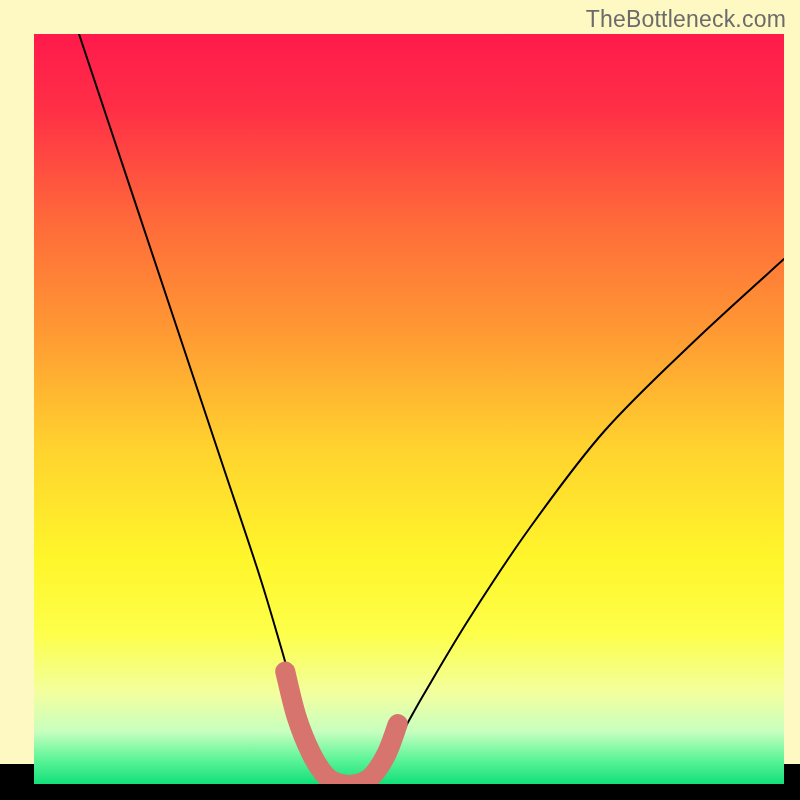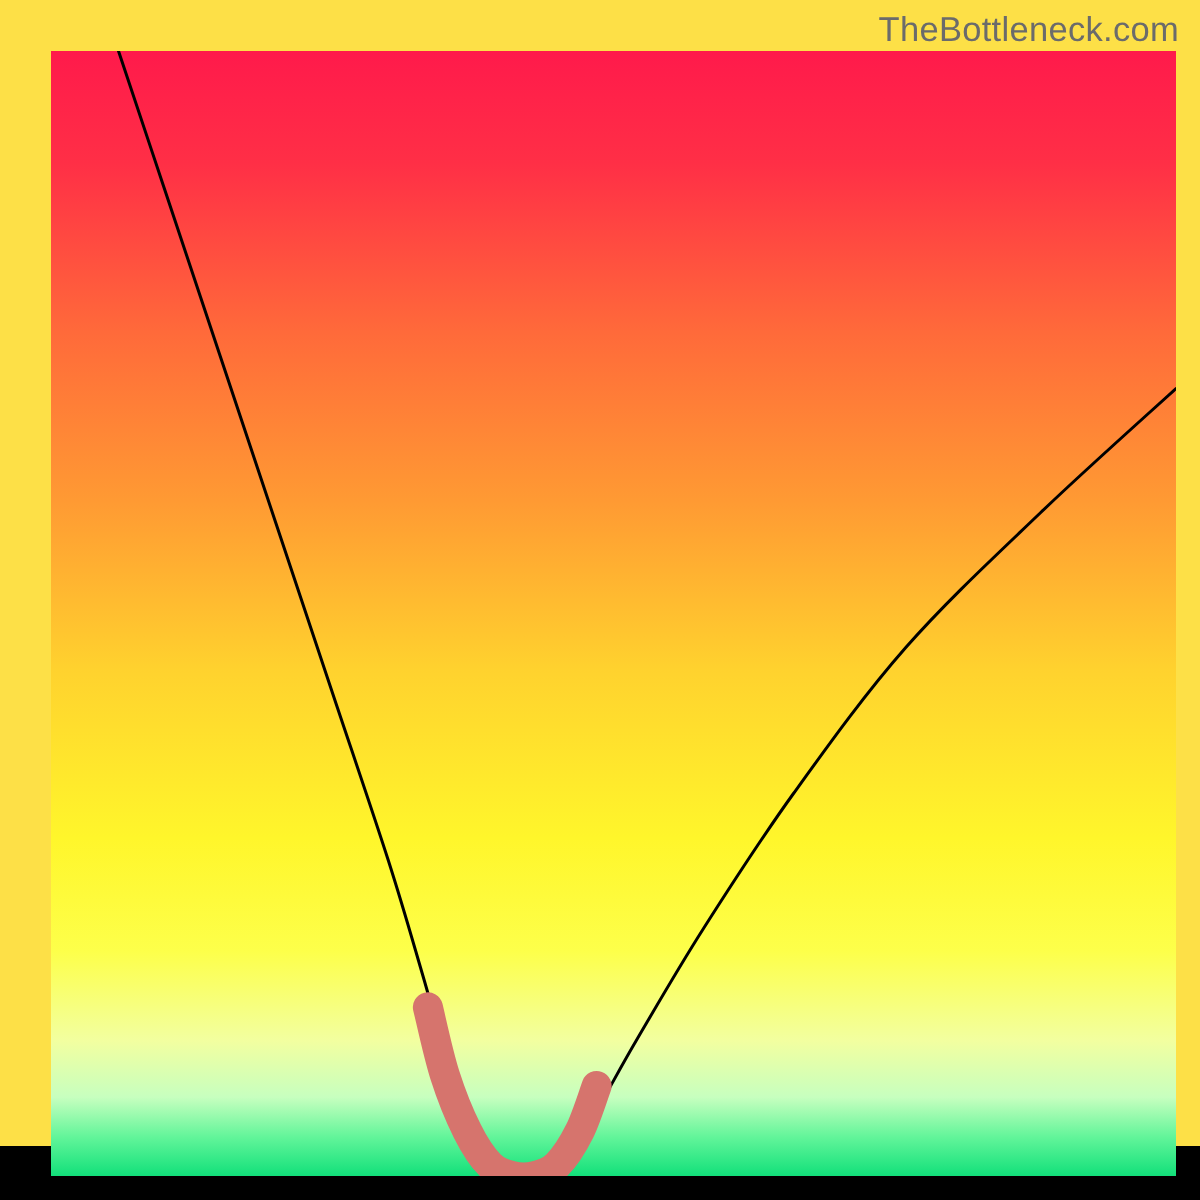--- a/index.html
+++ b/index.html
@@ -10,21 +10,21 @@
     background: #000;
     overflow: hidden;
     font-family: Arial, Helvetica, sans-serif;
   }
   .frame {
     position: absolute;
     left: 0;
     top: 0;
     width: 800px;
     height: 764px;
-    background: #fde047;
+    background: #fef9c3;
   }
   .plot-area {
     position: absolute;
     left: 34px;
     top: 34px;
     width: 750px;
     height: 750px;
     overflow: hidden;
   }
   .gradient {

